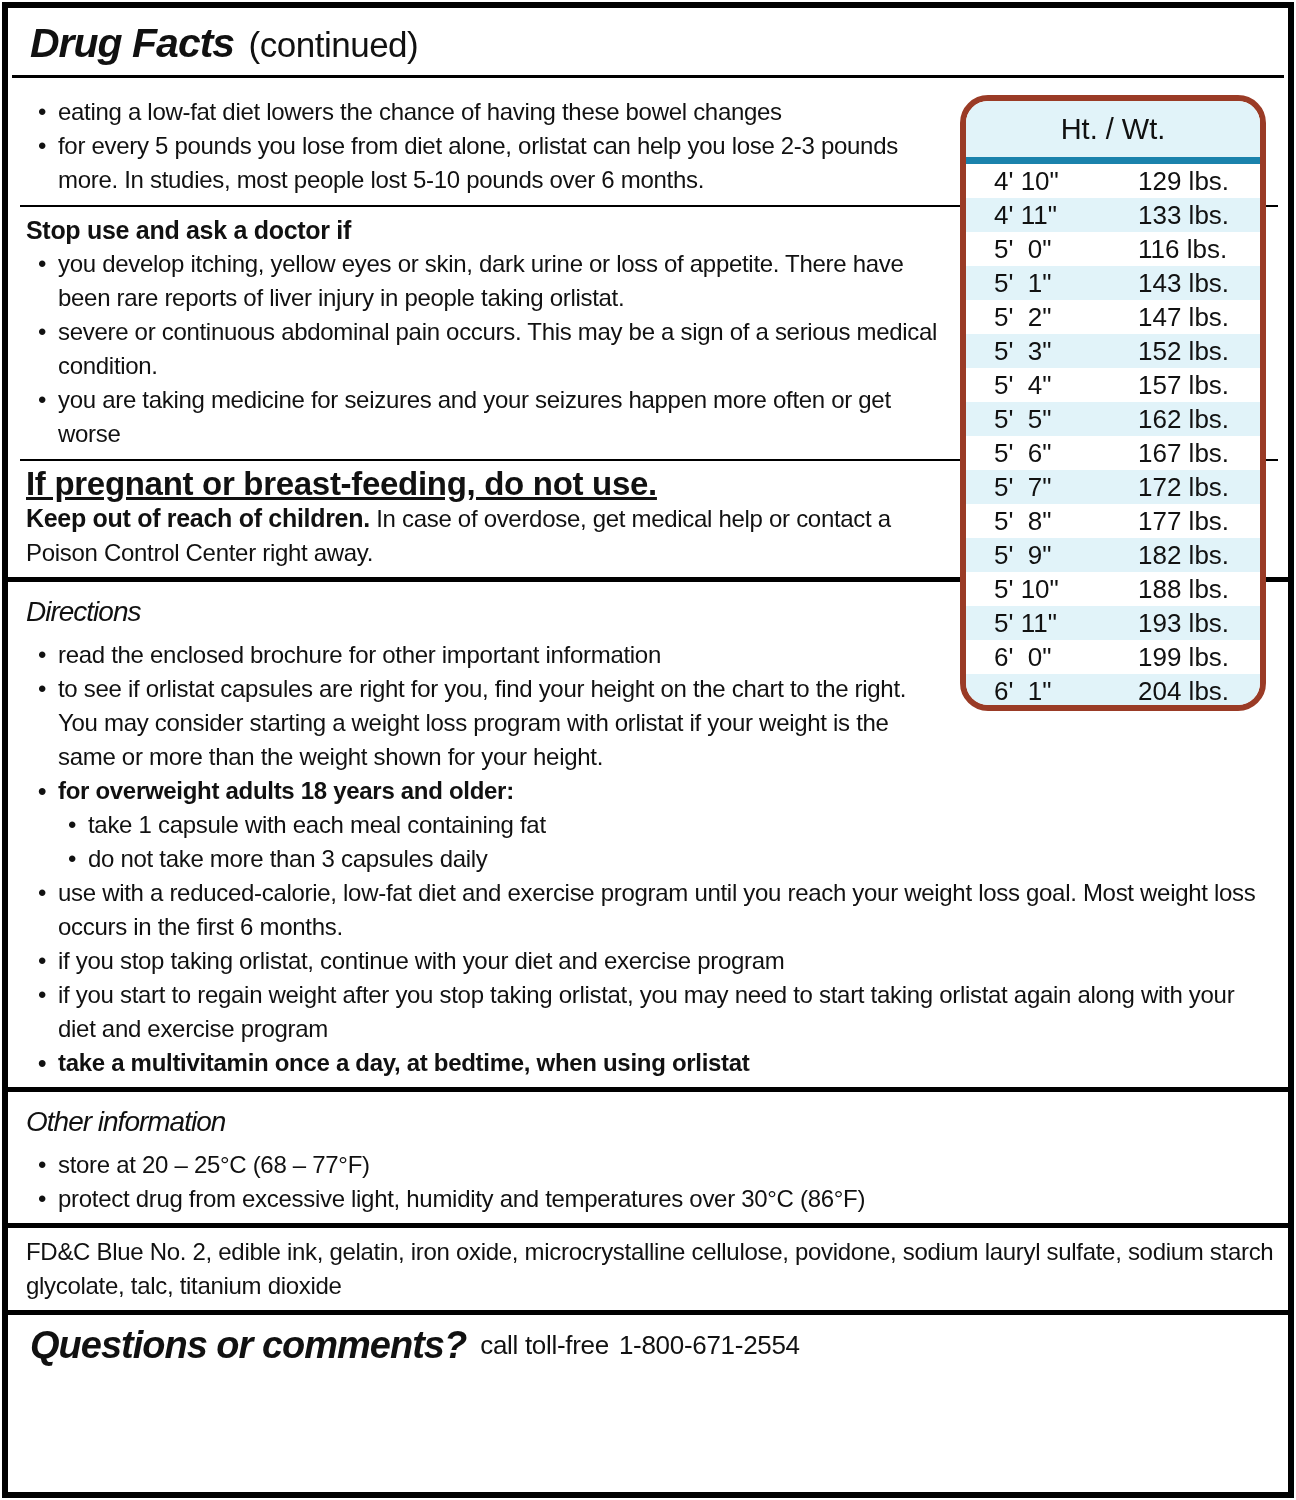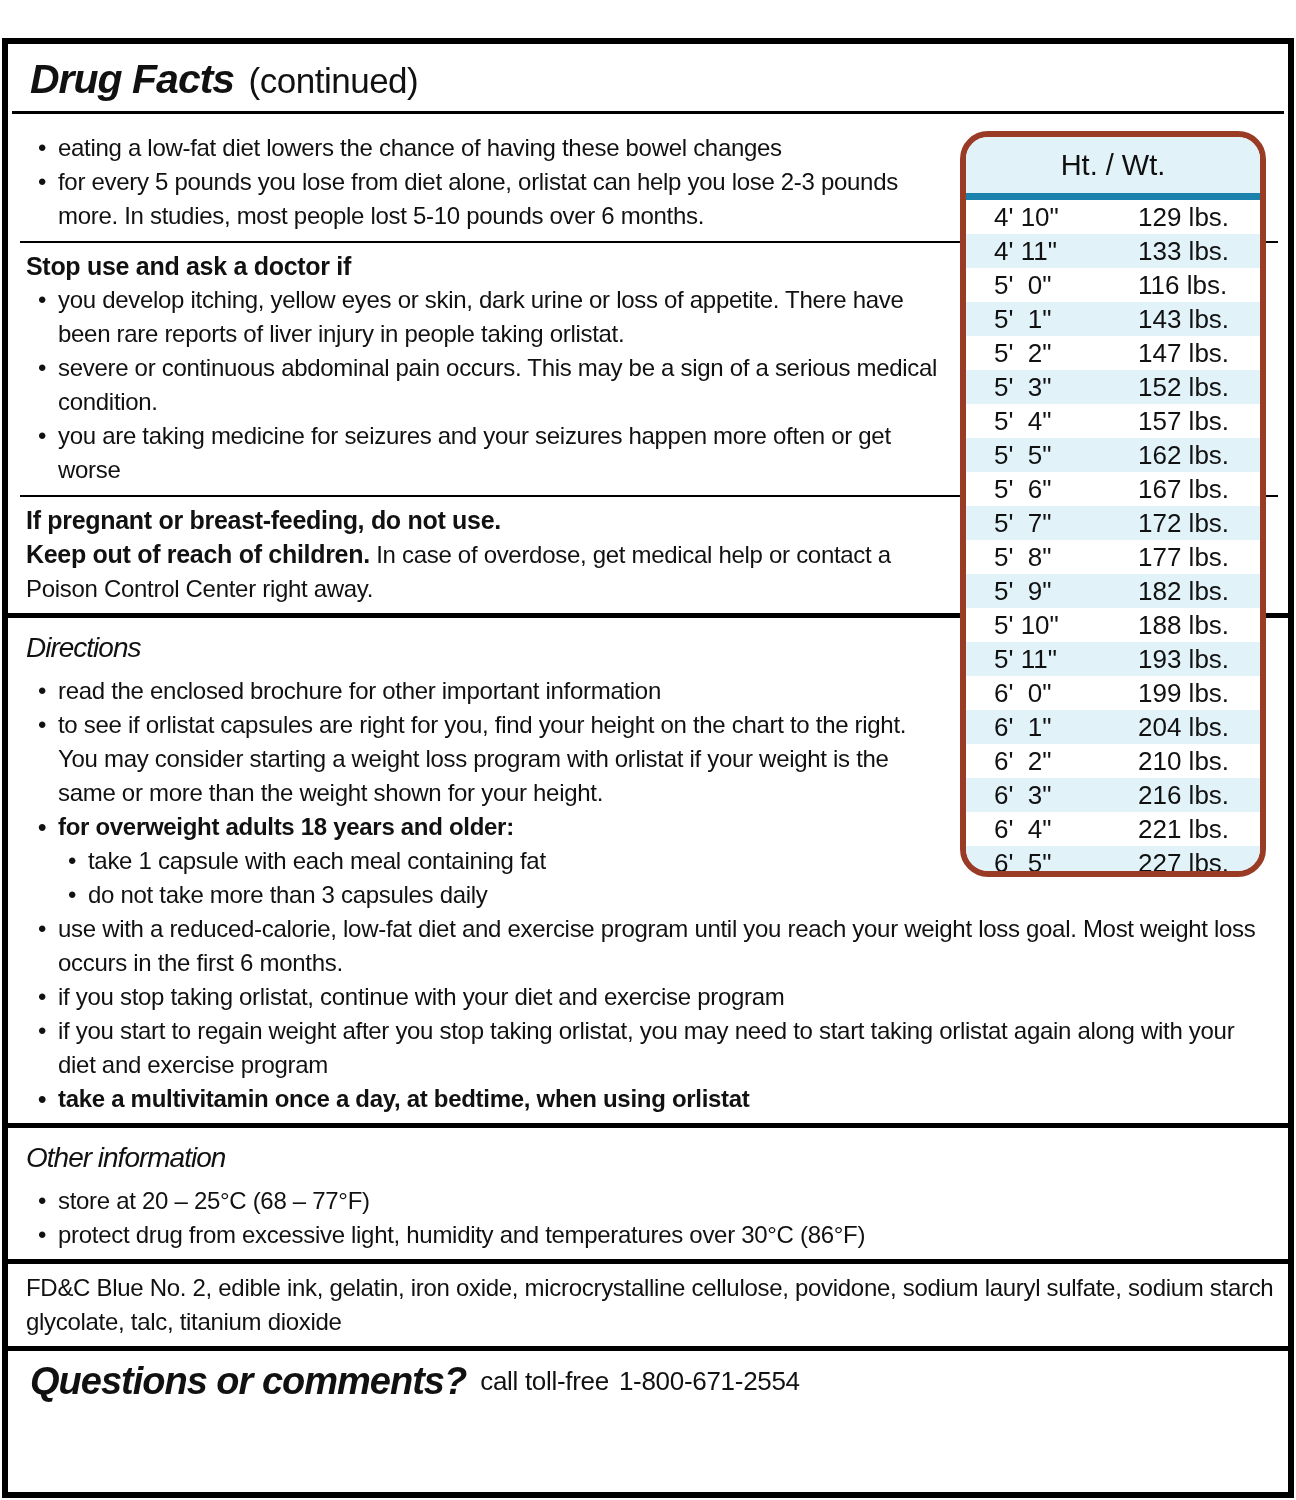--- a/index.html
+++ b/index.html
@@ -10,52 +10,52 @@
   }
   *{box-sizing:border-box;}
   html,body{margin:0;padding:0;}
   body{
     width:1296px;height:1500px;position:relative;background:#ffffff;
     font-family:"Liberation Sans", sans-serif;color:var(--ink);
     -webkit-font-smoothing:antialiased;
   }
   .label{
     position:absolute;left:2px;top:2px;right:2px;bottom:2px;
-    border:6px solid #000;background:#fff;overflow:hidden;margin-top:36px;
+    border:6px solid #000;background:#fff;overflow:hidden;
   }
   
   .title-bar{padding:12px 18px 2px 22px;white-space:nowrap;}
   .title-main{font-size:41px;font-weight:bold;font-style:italic;letter-spacing:-1px;}
   .title-cont{font-size:35px;font-weight:normal;letter-spacing:-0.5px;margin-left:10px;}
   .title-rule{height:3px;background:#000;margin:6px 4px 0 4px;}
   
   .content{padding:17px 10px 0 18px;font-size:24px;line-height:34px;letter-spacing:-0.3px;}
   
   .htwt{
-    float:right;width:306px;height:746px;margin:0 12px 18px 22px;
+    float:right;width:306px;height:616px;margin:0 12px 18px 22px;
     border:6px solid var(--table-border);border-radius:28px;
     background:#fff;overflow:hidden;display:flex;flex-direction:column;
   }
   .htwt-header{
     height:56px;flex:0 0 56px;display:flex;align-items:center;justify-content:center;
     background:var(--row-band);font-size:29px;letter-spacing:0;
   }
   .htwt-rule{height:7px;flex:0 0 7px;background:var(--header-rule);}
   .htwt-rows{flex:1;display:flex;flex-direction:column;}
   .htwt-row{flex:1;display:flex;align-items:center;font-size:26px;letter-spacing:0;}
   .htwt-row:nth-child(even){background:var(--row-band);}
   .htwt-row .ht{width:172px;padding-left:28px;white-space:pre;}
   .htwt-row .wt{flex:1;}
   
   .bullet{position:relative;padding-left:32px;}
   .bullet::before{content:"\2022";position:absolute;left:12px;}
   .bullet.sub{margin-left:30px;}
   .bullet.bold{font-weight:bold;}
   .run-head{font-weight:bold;font-size:25px;margin:1px 0 0 0;}
-  .bold-line{font-weight:bold;font-size:25px;}
+  .bold-line{font-weight:bold;font-size:33px;text-decoration:underline;}
   .para .lead{font-weight:bold;font-size:25px;}
   .sec-head{
     font-size:28px;font-weight:normal;font-style:italic;letter-spacing:-1px;
     line-height:46px;margin:2px 0 3px 0;
   }
   
   .rule-thin{height:2px;background:#000;margin:8px 0 6px -6px;}
   .rule-thick{height:5px;background:#000;margin:7px -10px 7px -18px;}
   
   .questions{display:flex;align-items:center;padding:6px 0 12px 4px;white-space:nowrap;}

